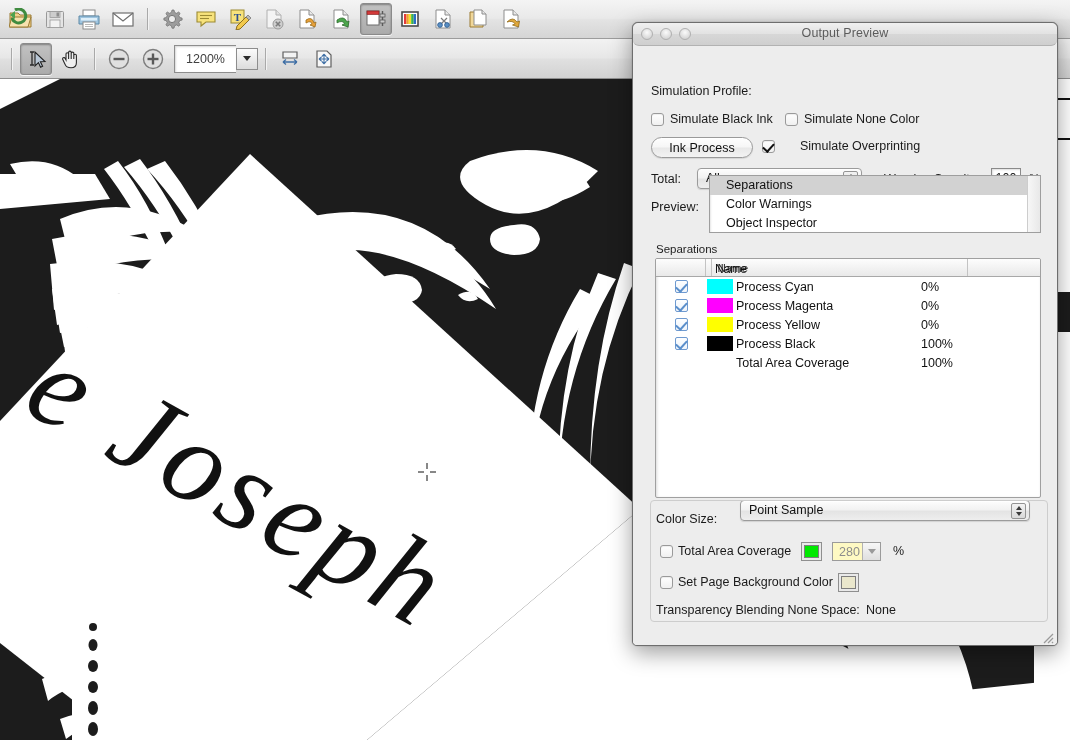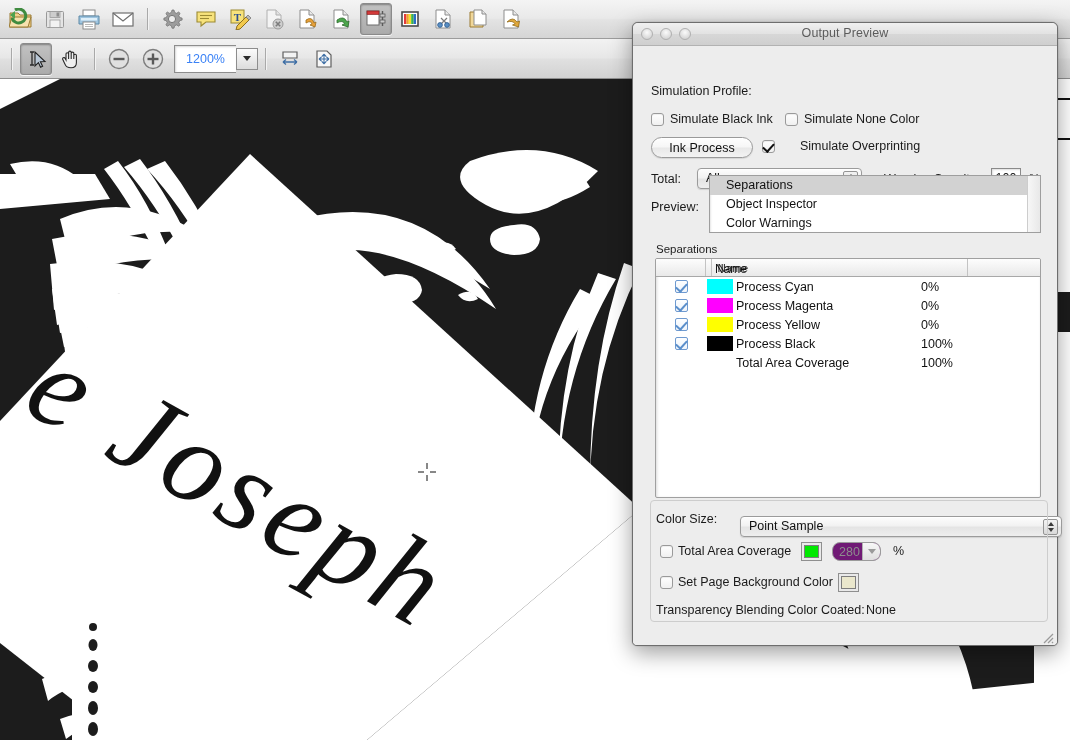--- a/index.html
+++ b/index.html
@@ -39,21 +39,21 @@
   .tb-sep{width:1px;height:22px;background:#a9a9a9;margin:0 7px;flex:none;
     box-shadow:1px 0 0 #f3f3f3;}
   .tb-icon{display:block;}
 
   
   .zoom-group{display:flex;align-items:center;height:24px;margin-left:4px;}
   .zoom-field{
     width:62px;height:28px;background:#fff;border:1px solid #8d8d8d;
     border-right:none;
     display:flex;align-items:center;justify-content:center;
-    font-size:12.5px;color:#3b82f6;box-sizing:border-box;
+    font-size:12.5px;color:#404040;box-sizing:border-box;
     box-shadow:inset 1px 1px 2px rgba(0,0,0,.16);
   }
   .zoom-arrow{
     width:22px;height:22px;box-sizing:border-box;
     background:linear-gradient(to bottom,#fbfbfb,#dcdcdc);
     border:1px solid #8d8d8d;display:flex;align-items:center;justify-content:center;
   }
   .caret-dn{width:0;height:0;border-left:4px solid transparent;border-right:4px solid transparent;border-top:5px solid #2a2a2a;}
 
   
@@ -98,20 +98,21 @@
     border-radius:6px 6px 5px 5px;
     box-shadow:0 7px 22px rgba(0,0,0,.38), 0 0 1px rgba(0,0,0,.5);
     overflow:hidden;
     font-family:"Liberation Sans","DejaVu Sans",sans-serif;
   }
   #dlg-titlebar{
     height:22px;
     background:linear-gradient(to bottom,#f0f0f0 0%,#e2e2e2 50%,#d7d7d7 51%,#cfcfcf 100%);
     border-bottom:1px solid #b2b2b2;
     position:relative;
+    border-radius:6px;
   }
   #dlg-title{
     position:absolute;left:0;right:0;top:3px;text-align:center;
     font-size:12.5px;color:#5c5c5c;letter-spacing:.1px;
   }
   .tl-btn{
     position:absolute;top:5px;width:12px;height:12px;border-radius:50%;
     background:radial-gradient(circle at 50% 35%,#fbfbfb,#d8d8d8 70%,#c4c4c4 100%);
     border:1px solid #b0b0b0;box-sizing:border-box;
   }
@@ -226,22 +227,22 @@
   .swbtn{
     position:absolute;box-sizing:border-box;
     border:1px solid #8f8f8f;background:#e9e9e9;
     padding:2px;
   }
   .swbtn i{display:block;width:100%;height:100%;border:1px solid #7d7d7d;box-sizing:border-box;}
 
   
   .stepfield{
     position:absolute;height:19px;box-sizing:border-box;display:flex;
-    border:1px solid #9b9b9b;border-radius:8px;overflow:hidden;
-    background:#701a75;
+    border:1px solid #9b9b9b;border-radius:0;overflow:hidden;
+    background:#fef9c3;
   }
   .stepfield .sv{flex:1;display:flex;align-items:center;padding-left:6px;font-size:12.5px;color:#8d8d8d;}
   .stepfield .sb{
     width:17px;background:linear-gradient(to bottom,#f7f7f7,#dfdfdf);
     border-left:1px solid #b2b2b2;display:flex;align-items:center;justify-content:center;
   }
   .tri-dn{width:0;height:0;border-left:4px solid transparent;border-right:4px solid transparent;border-top:5px solid #9a9a9a;}
 
   
   #footer-panel{
@@ -621,22 +622,22 @@
     <div class="txtfield" style="left:358px;top:122px;width:30px;height:19px">100</div>
     <div class="lbl" style="left:396px;top:126px">%</div>
 
     <div class="lbl" style="left:18px;top:154px">Preview:</div>
   </div>
 
 </div>
 
 <div id="preview-listbox">
   <div class="lb-item sel">Separations</div>
+  <div class="lb-item">Color Warnings</div>
   <div class="lb-item">Object Inspector</div>
-  <div class="lb-item">Color Warnings</div>
   <div class="lb-scroll"></div>
 </div>
 
 <div class="grp-title" style="left:656px;top:243px">Separations</div>
 
 <div id="separations-group">
   <div id="sep-table">
     <div id="sep-header">
       <div class="th" style="width:51px"></div>
       <div class="th" style="width:3px"></div>
@@ -690,21 +691,21 @@
           <div class="cell-name">Total Area Coverage</div>
           <div class="cell-pct">100%</div>
         </div>
       </div>
   </div>
 </div>
 
 <div style="position:absolute;left:715px;top:262px;font-size:12px;color:#111;font-family:'Liberation Sans',sans-serif;">Name</div>
 
 <div style="position:absolute;left:656px;top:512px;font-size:12.5px;color:#1a1a1a;">Color Size:</div>
-<div class="popup" style="left:740px;top:516px;width:322px">
+<div class="popup" style="left:740px;top:500px;width:290px">
   <span class="ptext">Point Sample</span>
   <span class="pstep">
     <i class="stp-up"></i>
       <i class="stp-dn"></i>
   </span>
 </div>
 
 <div class="cbx" style="left:660px;top:545px"></div>
 <div style="position:absolute;left:678px;top:544px;font-size:12.5px;color:#1a1a1a;">Total Area Coverage</div>
 <div class="swbtn" id="tac-swatch" style="left:801px;top:542px;width:21px;height:19px">
@@ -717,21 +718,21 @@
     </span>
 </div>
 <div style="position:absolute;left:893px;top:544px;font-size:12.5px;color:#1a1a1a;">%</div>
 
 <div class="cbx" style="left:660px;top:576px"></div>
 <div style="position:absolute;left:678px;top:575px;font-size:12.5px;color:#1a1a1a;">Set Page Background Color</div>
 <div class="swbtn" id="bg-swatch" style="left:838px;top:573px;width:21px;height:19px">
     <i style="background: rgb(234, 231, 204);"></i>
   </div>
 
-<div style="position:absolute;left:656px;top:603px;font-size:12.5px;color:#1a1a1a;">Transparency Blending Color Coated:</div>
+<div style="position:absolute;left:656px;top:603px;font-size:12.5px;color:#1a1a1a;">Transparency Blending None Space:</div>
 <div style="position:absolute;left:866px;top:603px;font-size:12.5px;color:#1a1a1a;">None</div>
 
 <div id="footer-panel"></div>
 
 <svg id="resize-grip" style="position:absolute;left:1040px;top:630px" viewBox="0 0 14 14">
   <g stroke="#9a9a9a" stroke-width="1.2">
     <line x1="13" y1="4" x2="4" y2="13"></line>
     <line x1="13" y1="8" x2="8" y2="13"></line>
     <line x1="13" y1="12" x2="12" y2="13"></line>
   </g>

